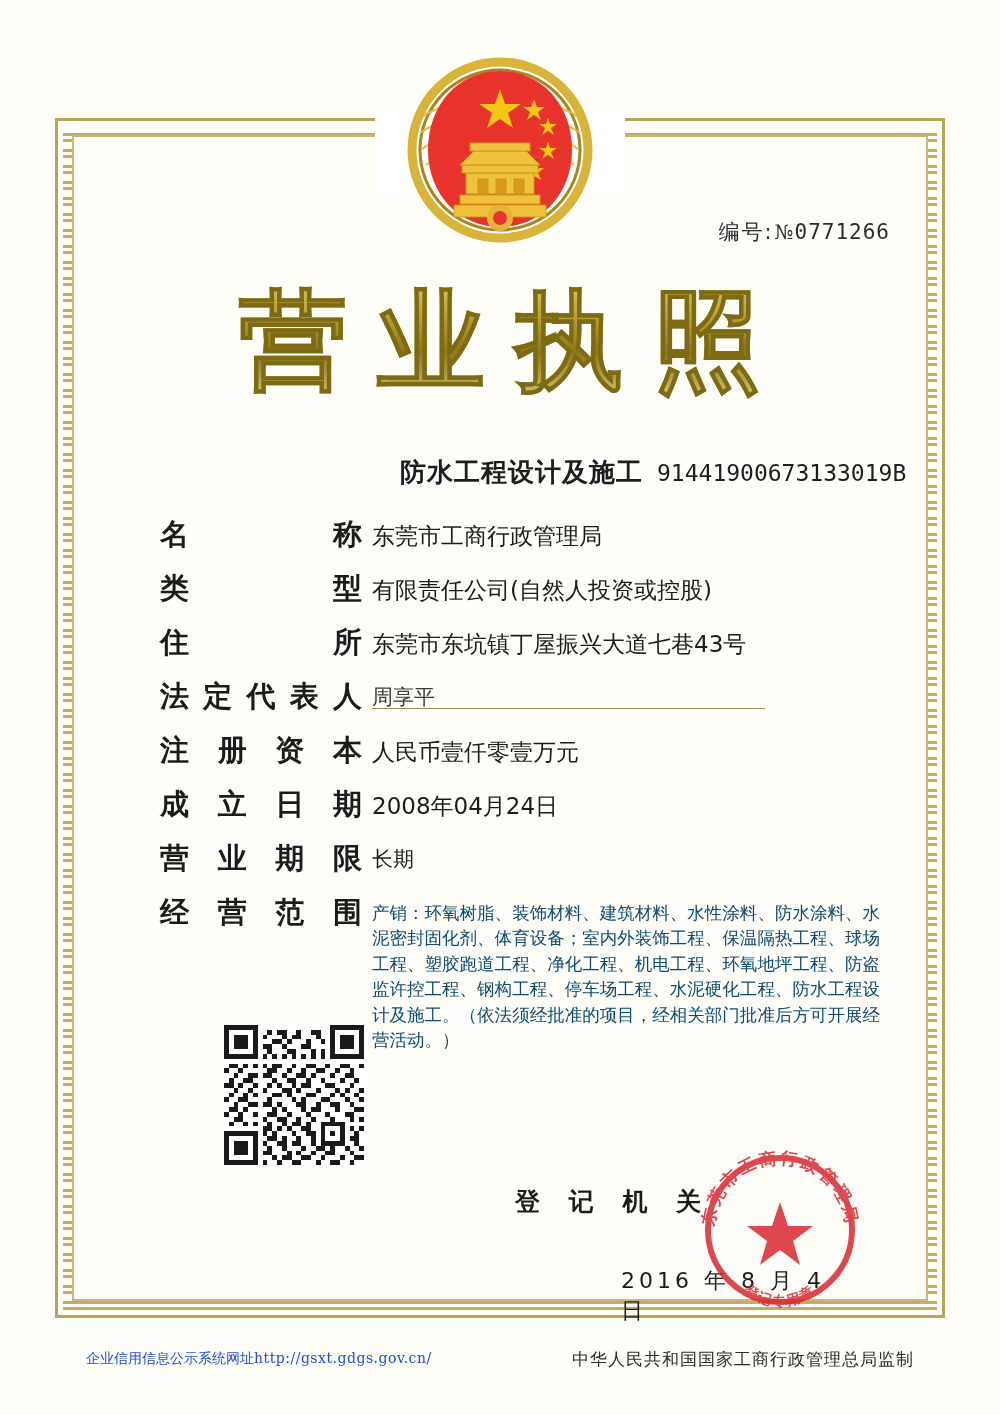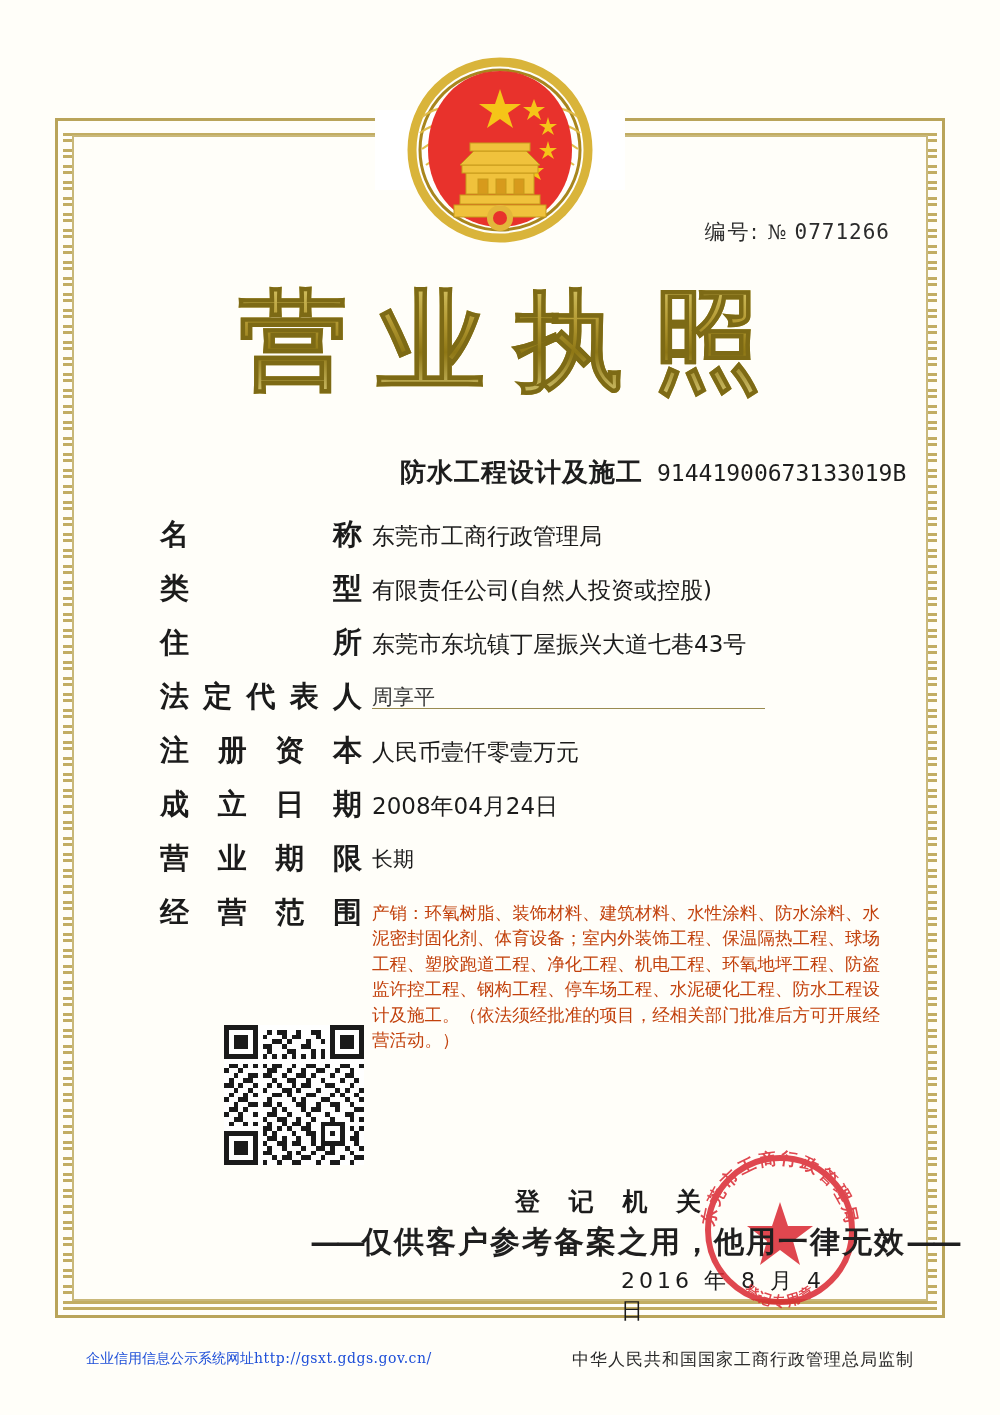--- a/index.html
+++ b/index.html
@@ -92,21 +92,21 @@
     height: 190px;
   }
 
   
   #serial-row {
     position: absolute;
     right: 110px;
     top: 218px;
     display: flex;
     align-items: baseline;
-    gap: 8px;
+    gap: 1px;
     color: #2b2b2b;
   }
   #serial-row .ser-label {
     font-size: 21px;
     letter-spacing: 2px;
     font-family: "DejaVu Sans", sans-serif;
   }
   #serial-row .ser-no {
     font-size: 20px;
     font-family: "DejaVu Serif", serif;
@@ -205,21 +205,21 @@
     right: -330px;
     bottom: 2px;
     border-bottom: 1px solid #9a8b50;
   }
   #scope-value {
     font-size: 17.5px;
     line-height: 1.45;
     width: 520px;
     text-align: justify;
     padding-top: 8px;
-    color: #c2410c;
+    color: #0c4a6e;
   }
 
   
   #qr-code {
     position: absolute;
     left: 224px;
     top: 1025px;
     width: 140px;
     height: 140px;
     image-rendering: pixelated;
@@ -702,22 +702,19 @@
       </g>
       <text font-family="'DejaVu Serif', serif" font-size="17" font-weight="bold" fill="#d8202a" letter-spacing="3">
         <textPath href="#sealTopArc" startOffset="50%" text-anchor="middle">东莞市工商行政管理局</textPath>
       </text>
       <text font-family="'DejaVu Serif', serif" font-size="14" font-weight="bold" fill="#d8202a" letter-spacing="2">
         <textPath href="#sealBottomArc" startOffset="50%" text-anchor="middle">登记专用章</textPath>
       </text>
     </svg>
   </div>
 
-  <div id="watermark">
-    <span class="dash">——</span><span>仅供客户参考备案之用，他用一律无效</span><span class="dash">——</span>
-  </div>
 
   <div id="footer-left">
     <span>企业信用信息公示系统网址</span><span class="url">http://gsxt.gdgs.gov.cn/</span>
   </div>
   <div id="footer-right">中华人民共和国国家工商行政管理总局监制</div>
 
 </div>
 
 </body></html>

